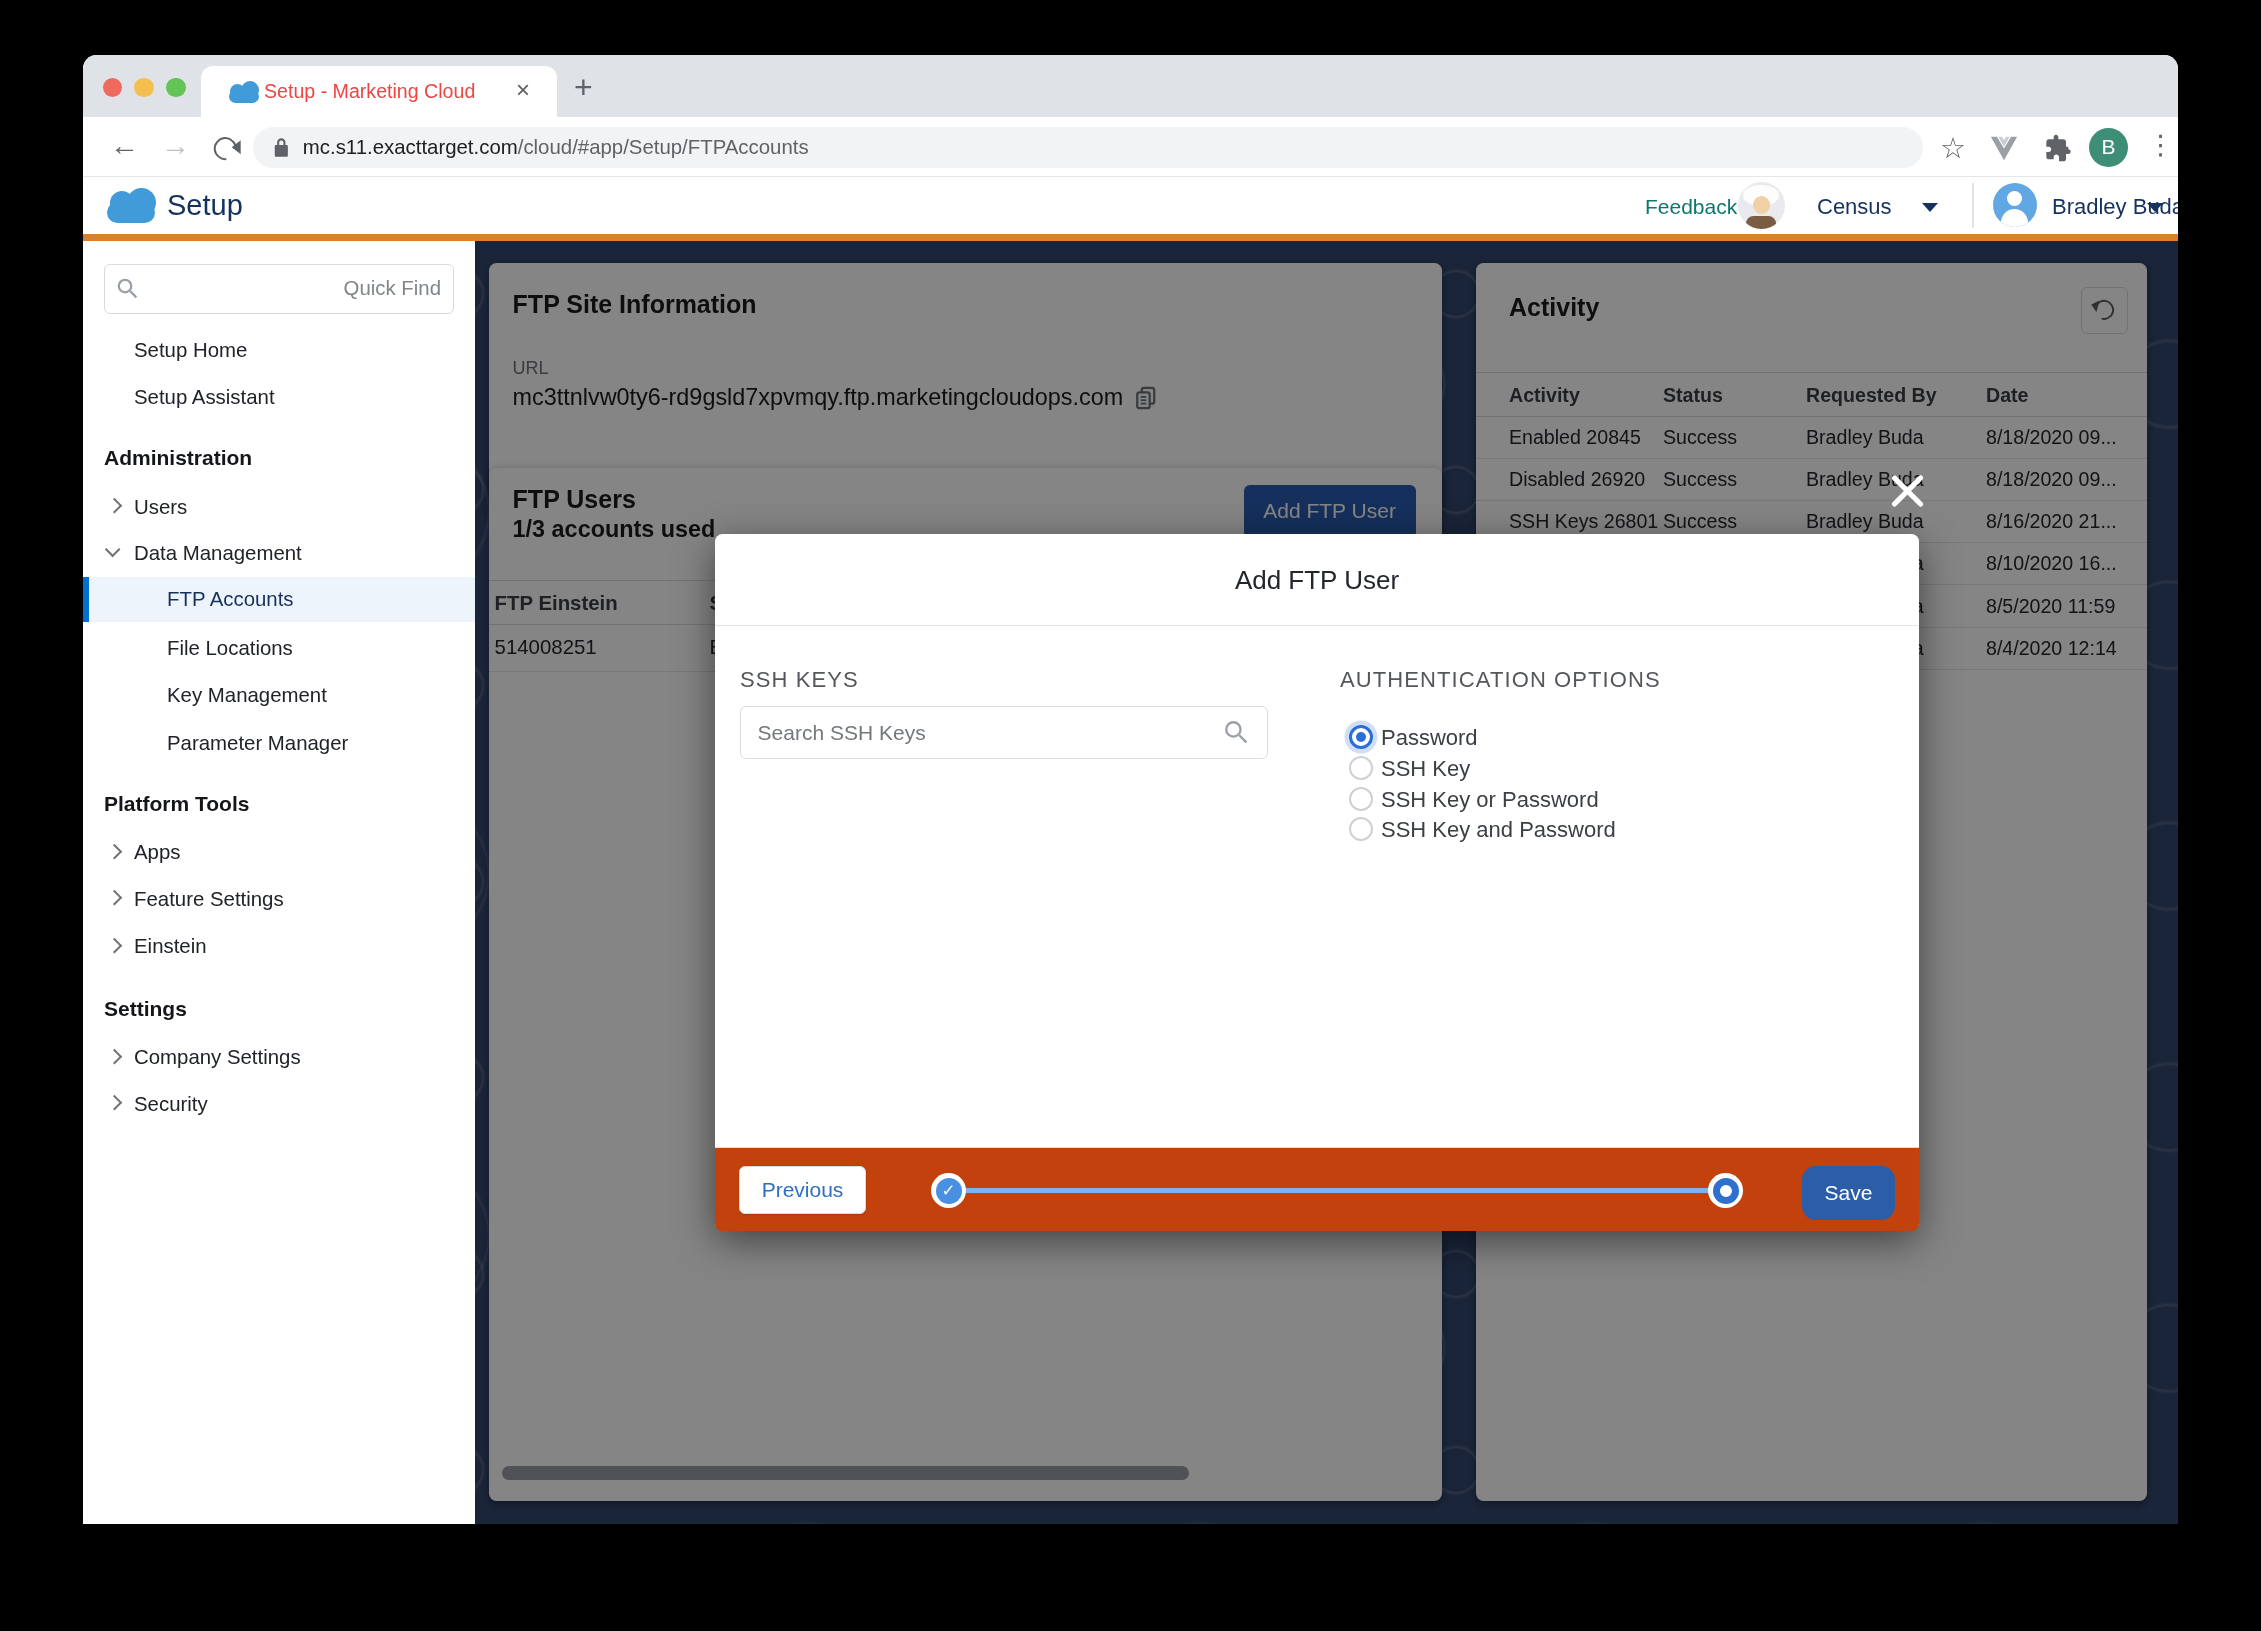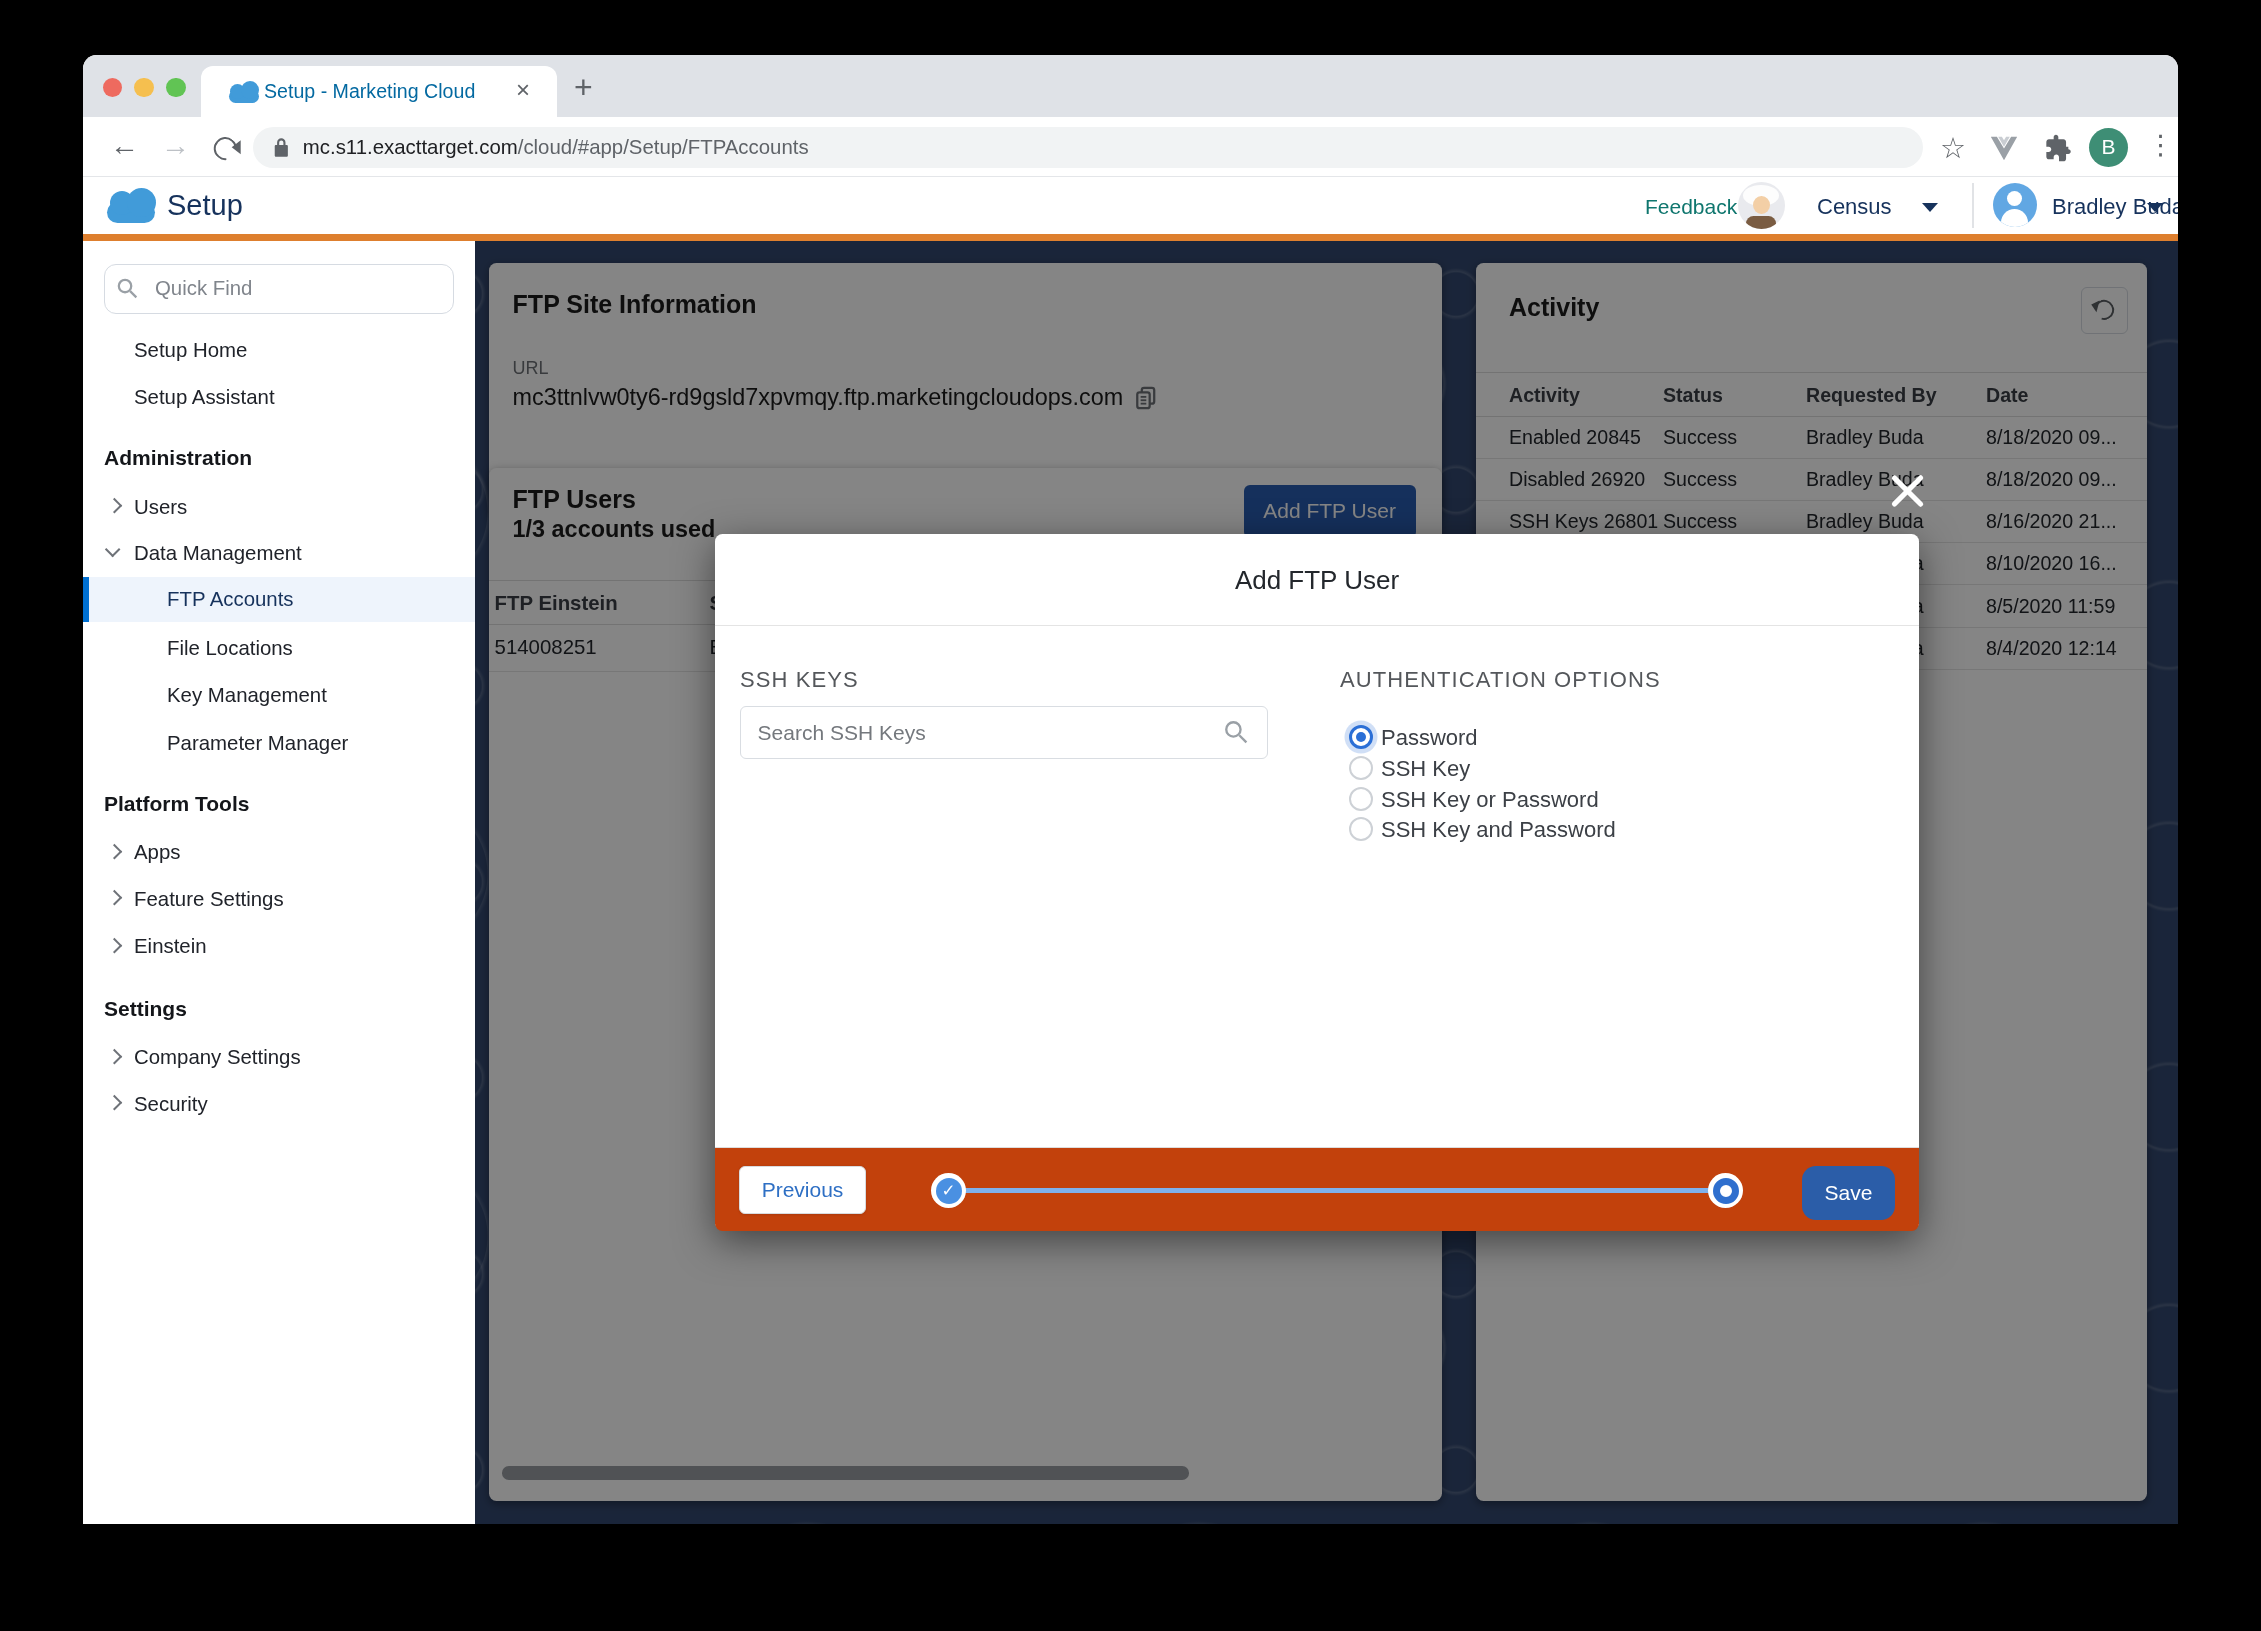--- a/index.html
+++ b/index.html
@@ -12,21 +12,21 @@
             background:#fff; border-radius:13.6px 13.6px 0 0; overflow:hidden; }
 
   
   .tabstrip { position:absolute; left:0; top:0; width:2095px; height:62px; background:#dfe2e7; }
   .tl { position:absolute; width:19.6px; height:19.6px; border-radius:50%; top:22.6px; }
   .tl1 { left:19.6px; background:#ee6a5f; }
   .tl2 { left:51px; background:#f5bf4f; }
   .tl3 { left:83px; background:#61c454; }
   .tab { position:absolute; left:118px; top:10.6px; width:356px; height:51px; background:#fff;
          border-radius:12px 12px 0 0; }
-  .tabtitle { position:absolute; left:63px; top:14.3px; font-size:19.6px; color:#0369a1; white-space:nowrap; }
+  .tabtitle { position:absolute; left:63px; top:14.3px; font-size:19.6px; color:#ef4444; white-space:nowrap; }
   .tabclose { position:absolute; left:315px; top:10.6px; font-size:24px; color:#5f6368; }
   .newtab { position:absolute; left:491px; top:13.6px; font-size:32px; color:#5f6368; font-weight:300; }
 
   
   .cloud { position:absolute; }
   .cloud i { position:absolute; background:#419bd9; border-radius:50%; }
   .fav { left:26px; top:15px; width:33px; height:22.6px; }
   .fav .cb { left:1.5px; top:9px; width:30px; height:13.6px; border-radius:6.8px; }
   .fav .c1 { left:3px; top:3px; width:15px; height:15px; }
   .fav .c2 { left:13.6px; top:0.8px; width:18px; height:18px; }
@@ -82,22 +82,22 @@
   .pavatar::after { content:""; position:absolute; left:8.3px; top:26px; width:27px; height:18px;
              background:#fff; border-radius:13.6px 13.6px 0 0; }
   .username { position:absolute; left:1969px; top:17.3px; font-size:22px; color:#16325c; white-space:nowrap; }
   .caret2 { left:2064px; top:26px; }
 
   .orangebar { position:absolute; left:0; top:179px; width:2095px; height:6.8px; background:#de7f2e; }
 
   
   .sidebar { position:absolute; left:0; top:186px; width:392px; height:1283px; background:#fff; }
   .qf { position:absolute; left:21px; top:22.6px; width:350px; height:50px; border:1.5px solid #d6dbe2;
-        border-radius:12px; padding:0 12px 0 50px; font-size:20.4px; color:#0f172a; outline:none;
-        font-family:inherit; background:#fff; }
+        border-radius:6px; padding:0 12px 0 50px; font-size:20.4px; color:#0f172a; outline:none;
+        font-family:inherit; background:#fff;text-align:right; }
   .qf::placeholder { color:#80858c; }
   .qfmag { position:absolute; left:33px; top:36px; }
   .sideitem { position:absolute; font-size:20.4px; color:#20232a; white-space:nowrap; }
   .sechdr { position:absolute; font-size:21px; font-weight:bold; color:#14161a; white-space:nowrap; }
   .si-home { left:51px; top:98px; } .si-assist { left:51px; top:145px; }
   .sec-admin { left:21px; top:205px; }
   .si-users { left:51px; top:255px; } .si-dm { left:51px; top:301px; }
   .navsel { position:absolute; left:0; top:336px; width:392px; height:45px; background:#eef4fc;
             border-left:6px solid #0070d2; }
   .si-ftp { left:84px; top:347px; color:#16325c; }

